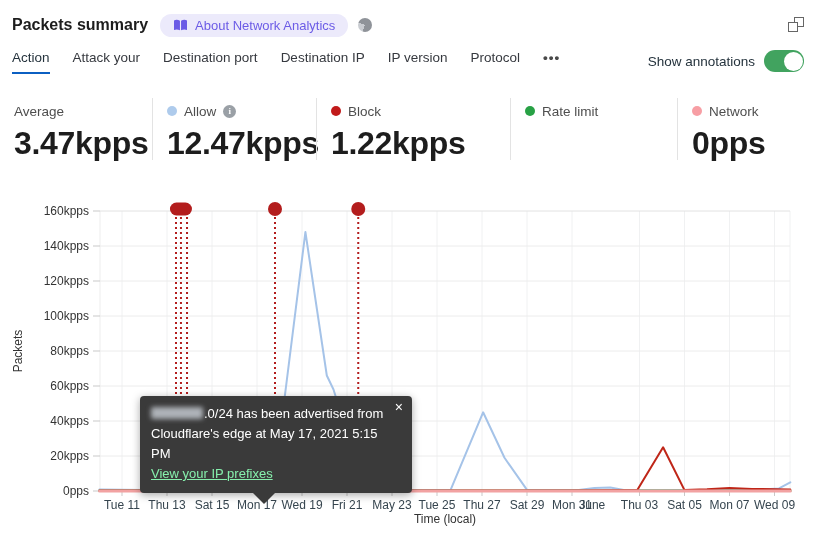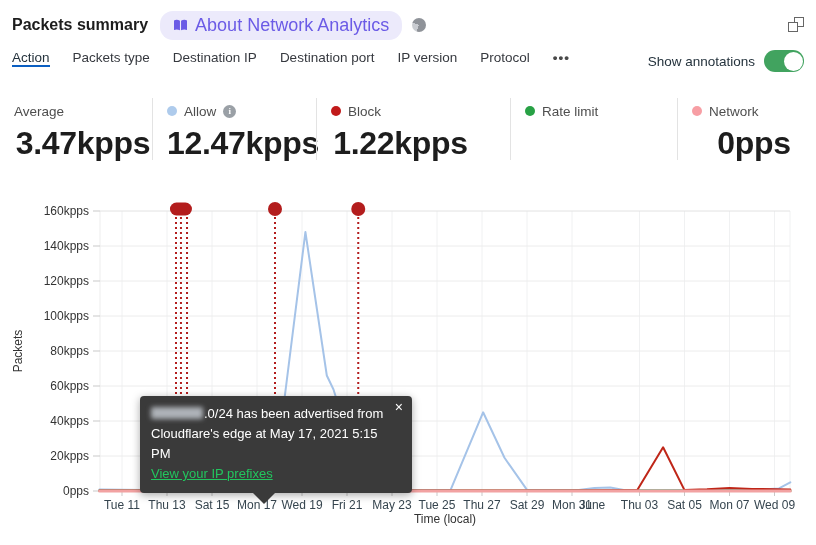--- a/index.html
+++ b/index.html
@@ -3,59 +3,59 @@
 <meta charset="utf-8">
 <style>
   * { margin:0; padding:0; box-sizing:border-box; }
   html,body { width:816px; height:545px; background:#fff; font-family:"Liberation Sans", sans-serif; overflow:hidden; }
   body { position:relative; color:#222; }
 
   
   .header { position:absolute; top:10px; left:12px; right:12px; height:30px; display:flex; align-items:center; }
   .page-title { font-size:16px; font-weight:700; color:#1d1d1d; }
   .badge { margin-left:12px; display:inline-flex; align-items:center; gap:7px; background:#eceafb; color:#6b5be6;
-           border-radius:13px; padding:4px 13px; font-size:18px; cursor:pointer; }
+           border-radius:13px; padding:4px 13px; font-size:13px; cursor:pointer; }
   .badge svg { display:block; }
   .pie-icon { width:14px; height:14px; border-radius:50%; margin-left:10px;
               background:conic-gradient(from 200deg, #c9ccd1 0 90deg, #8f9399 90deg 360deg); }
   .win-icon { margin-left:auto; width:16px; height:16px; position:relative; cursor:pointer; }
   .win-icon .sq1 { position:absolute; top:0; right:0; width:10px; height:10px; border:1.6px solid #666; }
   .win-icon .sq2 { position:absolute; bottom:1px; left:0; width:10px; height:10px; border:1.6px solid #666; background:#fff; }
 
   
   .tabs-row { position:absolute; top:50px; left:12px; right:12px; height:28px; display:flex; align-items:flex-start; }
   .tabs { display:flex; gap:23px; }
-  .tab { font-size:13.5px; color:#36393f; cursor:pointer; border-bottom:2px solid transparent; white-space:nowrap; }
+  .tab { font-size:13.5px; color:#36393f; padding-bottom:7px; cursor:pointer; border-bottom:2px solid transparent; white-space:nowrap; }
   .tab.active { color:#25333d; border-bottom-color:#0b5fc2; }
   .tab.more { letter-spacing:1px; font-weight:700; color:#4a4a4a; }
   .toggle-wrap { margin-left:auto; display:flex; align-items:center; gap:9px; }
   .toggle-label { font-size:13.5px; color:#25333d; }
   .toggle { width:40px; height:22px; border-radius:11px; background:#41a35f; position:relative; cursor:pointer; }
   .toggle .knob { position:absolute; top:1.5px; right:1.5px; width:19px; height:19px; border-radius:50%; background:#fff; }
 
   
-  .stats { position:absolute; top:98px; left:0; right:0; height:62px; display:flex;text-align:center; }
+  .stats { position:absolute; top:98px; left:0; right:0; height:62px; display:flex; }
   .stat { padding:4px 0 0 14px; }
   .stat + .stat { border-left:1px solid #e3e3e3; }
   .stat-head { display:flex; align-items:center; gap:7px; font-size:13.5px; color:#4e4e4e; height:18px; }
   .dot { width:10px; height:10px; border-radius:50%; display:inline-block; }
   .info-icon { width:13px; height:13px; border-radius:50%; background:#9aa0a6; color:#fff; font-size:9px; font-weight:700;
                display:inline-flex; align-items:center; justify-content:center; cursor:pointer; font-family:"Liberation Serif", serif; }
   .stat-value { margin-top:5px; font-size:32px; font-weight:600; color:#1d1d1d; letter-spacing:-0.3px; }
 
   
   .chart-wrap { position:absolute; top:190px; left:0; width:748px; height:355px; }
   .chart-wrap svg { display:block; }
 
   
   .tooltip { position:absolute; left:140px; top:206px; width:272px; background:#3a3a3a; color:#fff; border-radius:4px;
              padding:8px 24px 8px 11px; font-size:13px; line-height:1.55; box-shadow:0 2px 8px rgba(0,0,0,.35); z-index:5; }
   .tooltip .blur { display:inline-block; width:52px; height:12px; background:#aeb2b8; border-radius:2px;
                    filter:blur(2.5px); vertical-align:-1px; margin-right:1px; }
-  .tooltip a { color:#22c55e; text-decoration:underline; cursor:pointer; }
+  .tooltip a { color:#86efac; text-decoration:underline; cursor:pointer; }
   .tooltip .close { position:absolute; top:4px; right:9px; font-size:14px; color:#fff; cursor:pointer; line-height:1; }
   .tooltip .caret { position:absolute; bottom:-11px; left:112px; width:0; height:0;
                     border-left:12px solid transparent; border-right:12px solid transparent; border-top:12px solid #3a3a3a; }
 </style>
 </head>
 <body>
 
 <div class="header">
   <span class="page-title">Packets summary</span>
   <span class="badge">
@@ -69,23 +69,23 @@
   <span class="pie-icon"></span>
   <span class="win-icon">
     <span class="sq1"></span>
       <span class="sq2"></span>
   </span>
 </div>
 
 <div class="tabs-row">
   <div class="tabs">
       <div class="tab active">Action</div>
-      <div class="tab">Packets type</div>
+      <div class="tab">Attack your</div>
+      <div class="tab">Destination port</div>
       <div class="tab">Destination IP</div>
-      <div class="tab">Destination port</div>
       <div class="tab">IP version</div>
       <div class="tab">Protocol</div>
       <div class="tab more">•••</div>
     </div>
   <div class="toggle-wrap">
     <span class="toggle-label">Show annotations</span>
     <span class="toggle">
         <span class="knob"></span>
       </span>
   </div>

